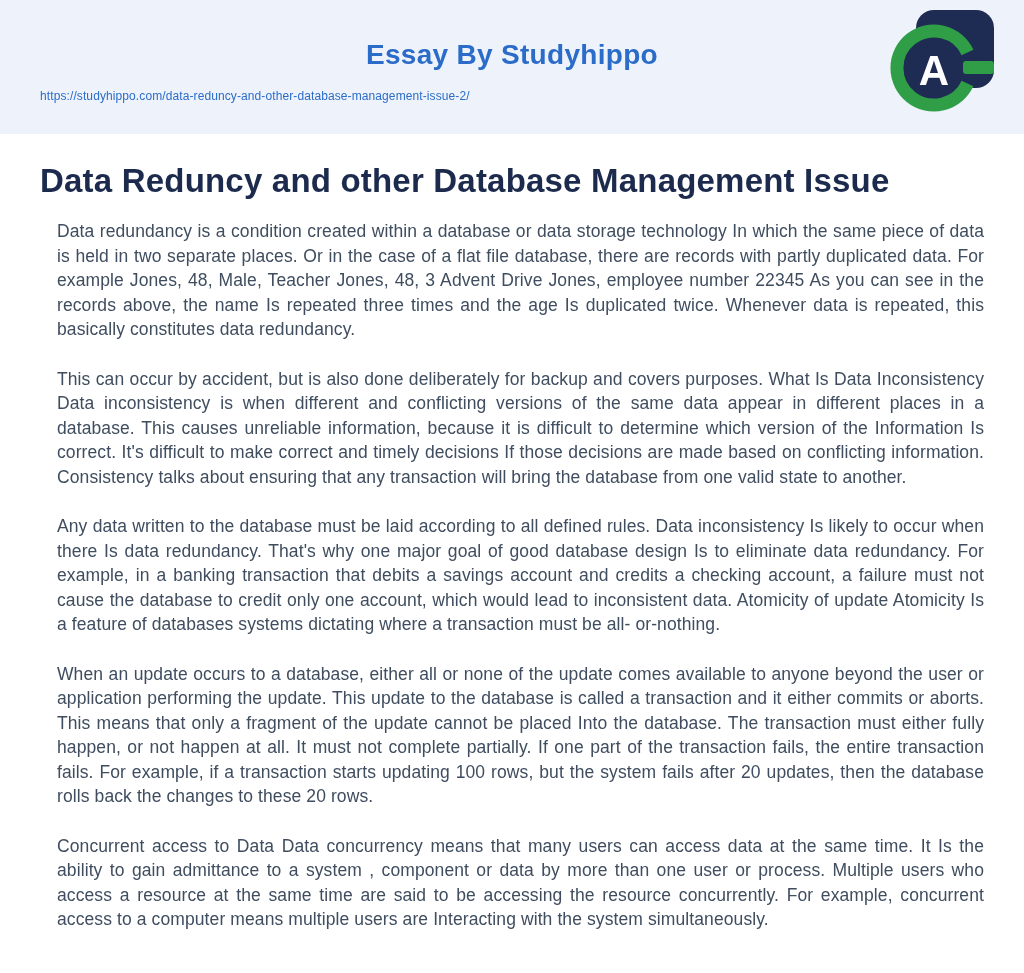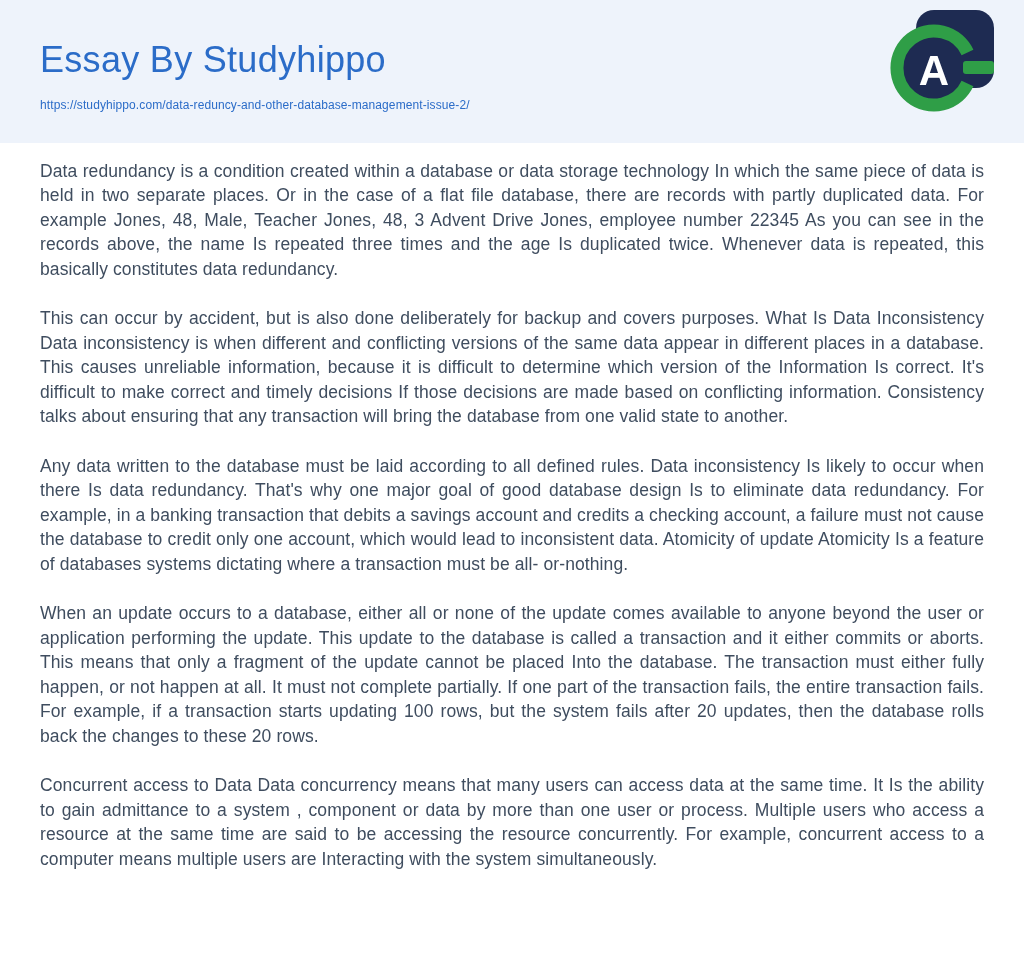--- a/index.html
+++ b/index.html
@@ -14,24 +14,25 @@
 
   
   .header {
     position: relative;
     background: #eef3fb;
     padding: 40px 40px 30px 40px;
     min-height: 132px;
   }
   .site-title {
     color: #2b6cc8;
-    font-size: 36px;
-    font-weight: 400;
+    font-size: 28px;
+    font-weight: 700;
     letter-spacing: 0.3px;
     line-height: 1.1;
+    text-align: center;
   }
   .article-url {
     display: inline-block;
     margin-top: 18px;
     color: #2b6cc8;
     font-size: 12px;
     text-decoration: none;
     letter-spacing: 0.1px;
     cursor: pointer;
   }
@@ -49,21 +50,21 @@
   }
   .article-title {
     margin: 12px 0 20px 0;
     color: #1c2b4d;
     font-size: 33px;
     font-weight: 800;
     line-height: 1.14;
     letter-spacing: 0.2px;
   }
   .article-body p {
-    margin: 0 0 25px 0;
+    margin: 0 0 25px 17px;
     color: #3f4d5f;
     font-size: 17.5px;
     line-height: 1.4;
     letter-spacing: 0.1px;
     text-align: justify;
   }
 </style>
 </head>
 <body>
 
@@ -81,20 +82,21 @@
       <path d="M 89.5 75.6 A 37 37 0 1 1 89.5 44.4" fill="none" stroke="#2f9e47" stroke-width="13"></path>
 
       <rect x="85" y="53" width="31" height="13" rx="3" fill="#2f9e47"></rect>
 
       <text x="56" y="62" text-anchor="middle" dominant-baseline="central" font-size="42" font-weight="bold" fill="#ffffff" font-family="Liberation Sans, sans-serif">A</text>
     </svg>
   </div>
 </div>
 
 <div class="main">
+  <h1 class="article-title">Data Reduncy and other Database Management Issue</h1>
 
   <div class="article-body">
     <p>Data redundancy is a condition created within a database or data storage technology In which the same piece of data is held in two separate places. Or in the case of a flat file database, there are records with partly duplicated data. For example Jones, 48, Male, Teacher Jones, 48, 3 Advent Drive Jones, employee number 22345 As you can see in the records above, the name Is repeated three times and the age Is duplicated twice. Whenever data is repeated, this basically constitutes data redundancy.</p>
     <p>This can occur by accident, but is also done deliberately for backup and covers purposes. What Is Data Inconsistency Data inconsistency is when different and conflicting versions of the same data appear in different places in a database. This causes unreliable information, because it is difficult to determine which version of the Information Is correct. It's difficult to make correct and timely decisions If those decisions are made based on conflicting information. Consistency talks about ensuring that any transaction will bring the database from one valid state to another.</p>
     <p>Any data written to the database must be laid according to all defined rules. Data inconsistency Is likely to occur when there Is data redundancy. That's why one major goal of good database design Is to eliminate data redundancy. For example, in a banking transaction that debits a savings account and credits a checking account, a failure must not cause the database to credit only one account, which would lead to inconsistent data. Atomicity of update Atomicity Is a feature of databases systems dictating where a transaction must be all- or-nothing.</p>
     <p>When an update occurs to a database, either all or none of the update comes available to anyone beyond the user or application performing the update. This update to the database is called a transaction and it either commits or aborts. This means that only a fragment of the update cannot be placed Into the database. The transaction must either fully happen, or not happen at all. It must not complete partially. If one part of the transaction fails, the entire transaction fails. For example, if a transaction starts updating 100 rows, but the system fails after 20 updates, then the database rolls back the changes to these 20 rows.</p>
     <p>Concurrent access to Data Data concurrency means that many users can access data at the same time. It Is the ability to gain admittance to a system , component or data by more than one user or process. Multiple users who access a resource at the same time are said to be accessing the resource concurrently. For example, concurrent access to a computer means multiple users are Interacting with the system simultaneously.</p>
   </div>
 </div>
 

